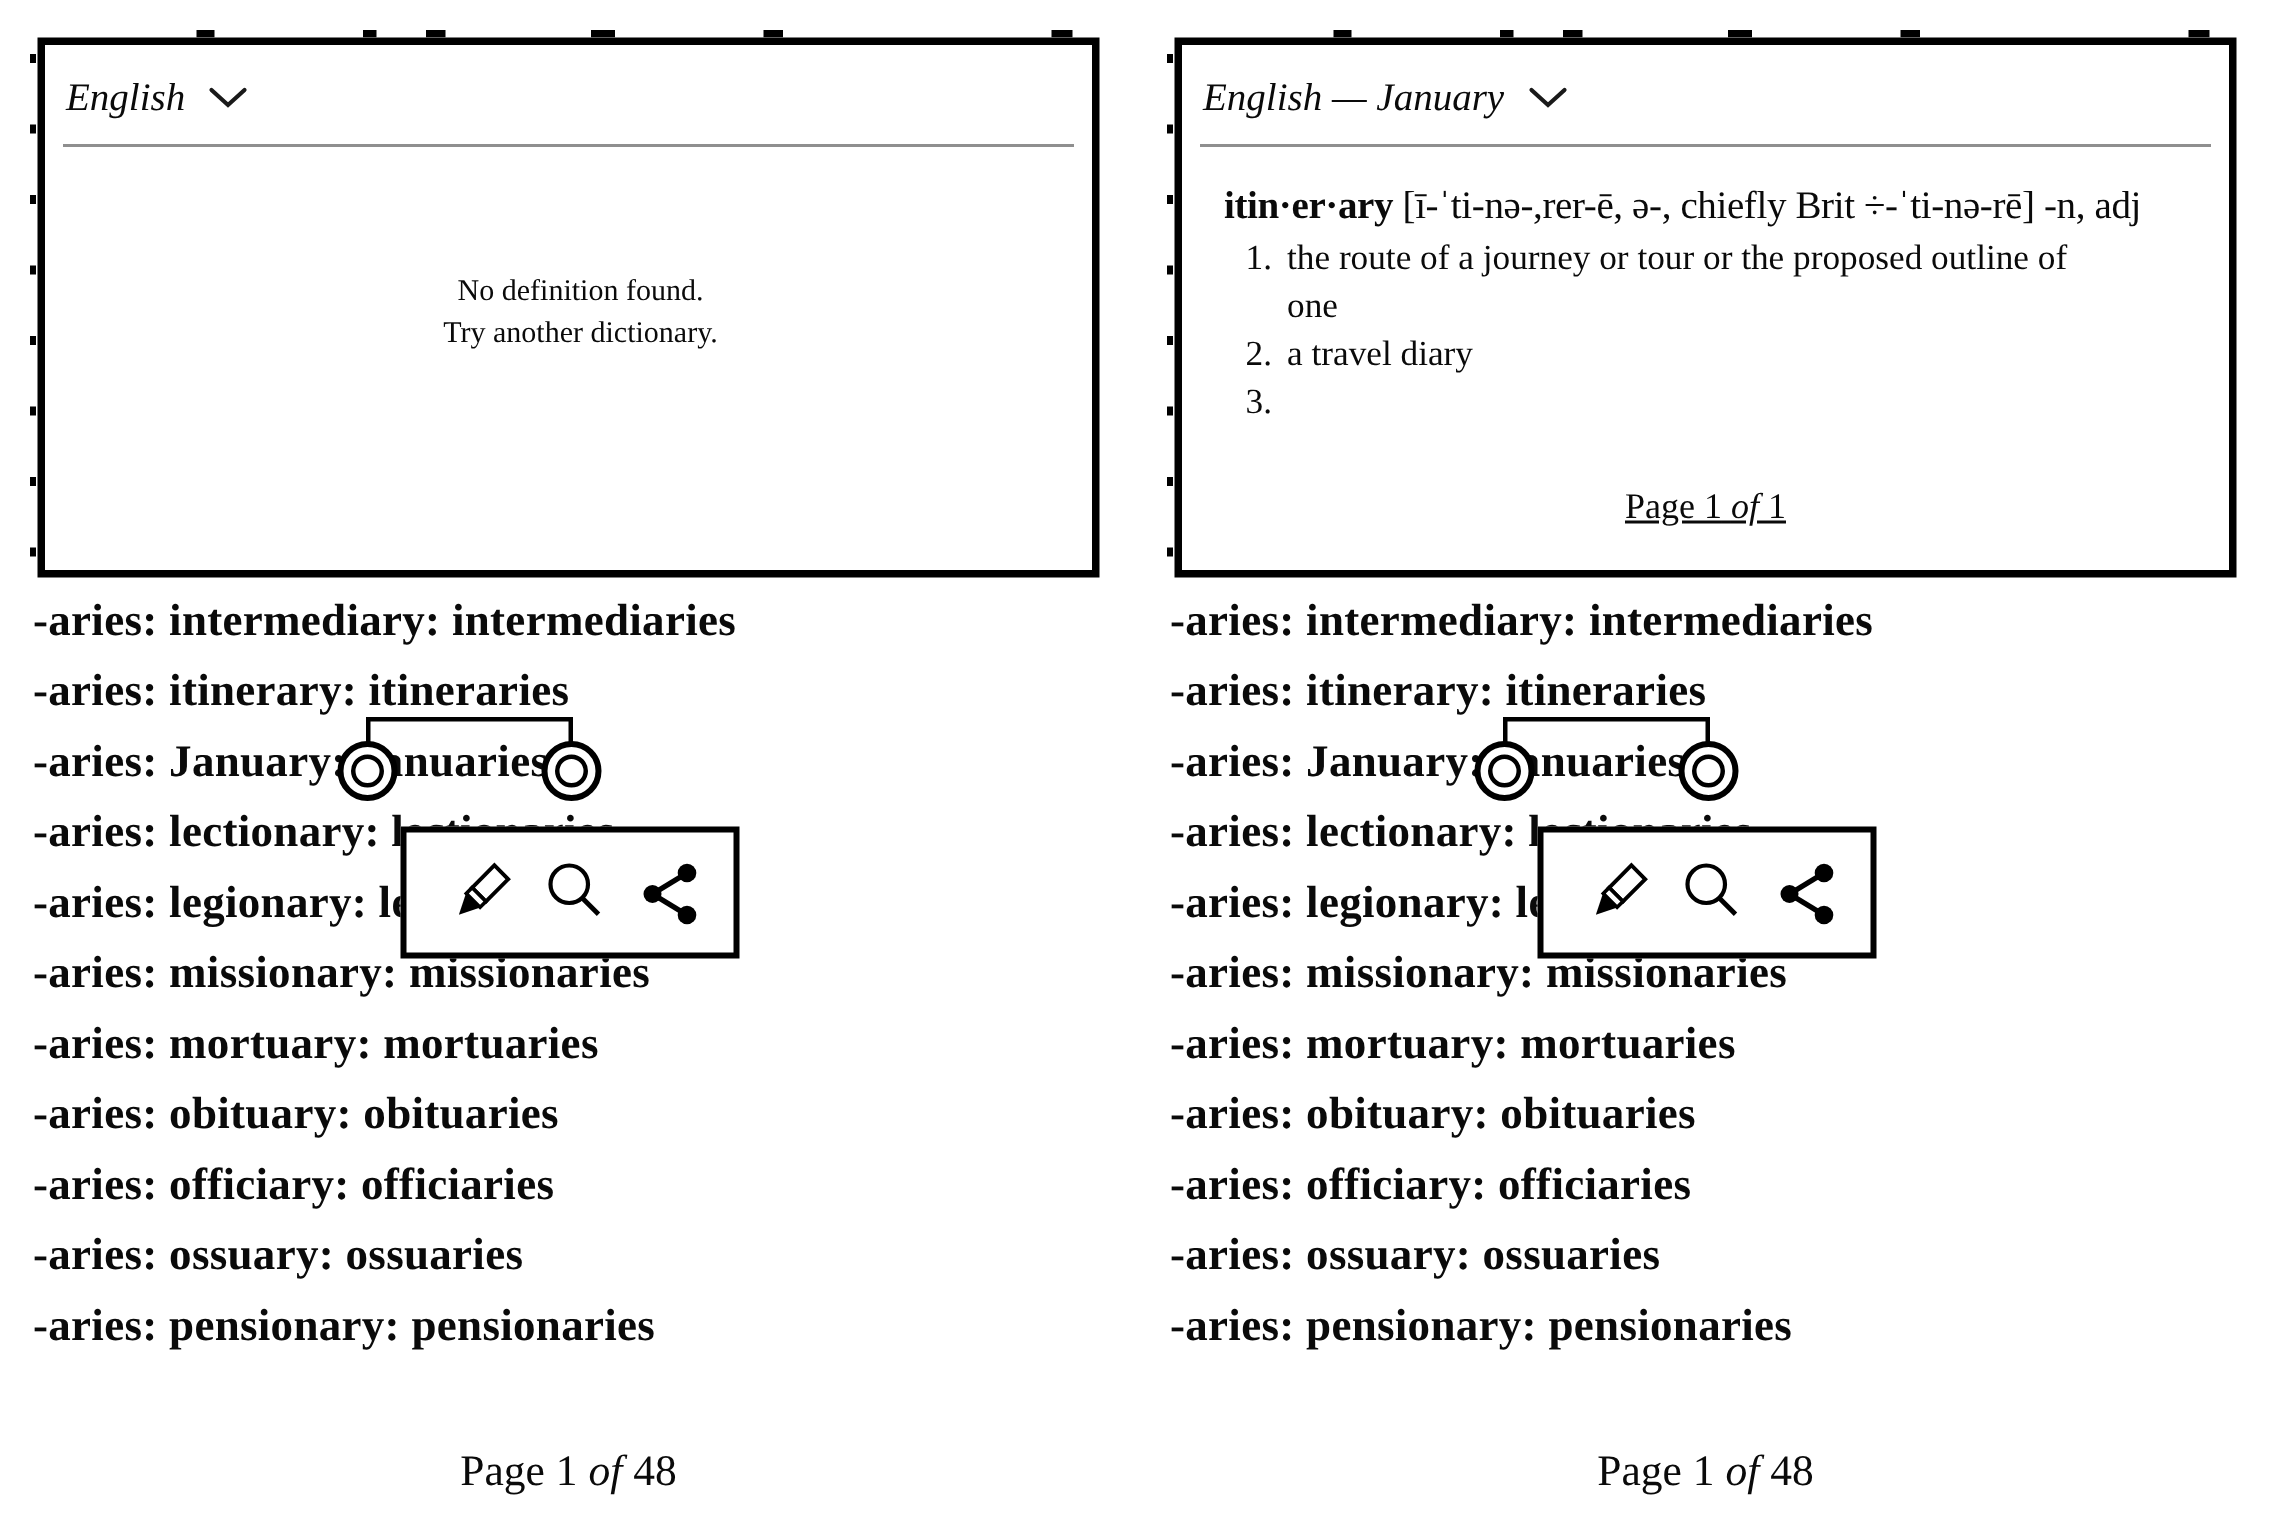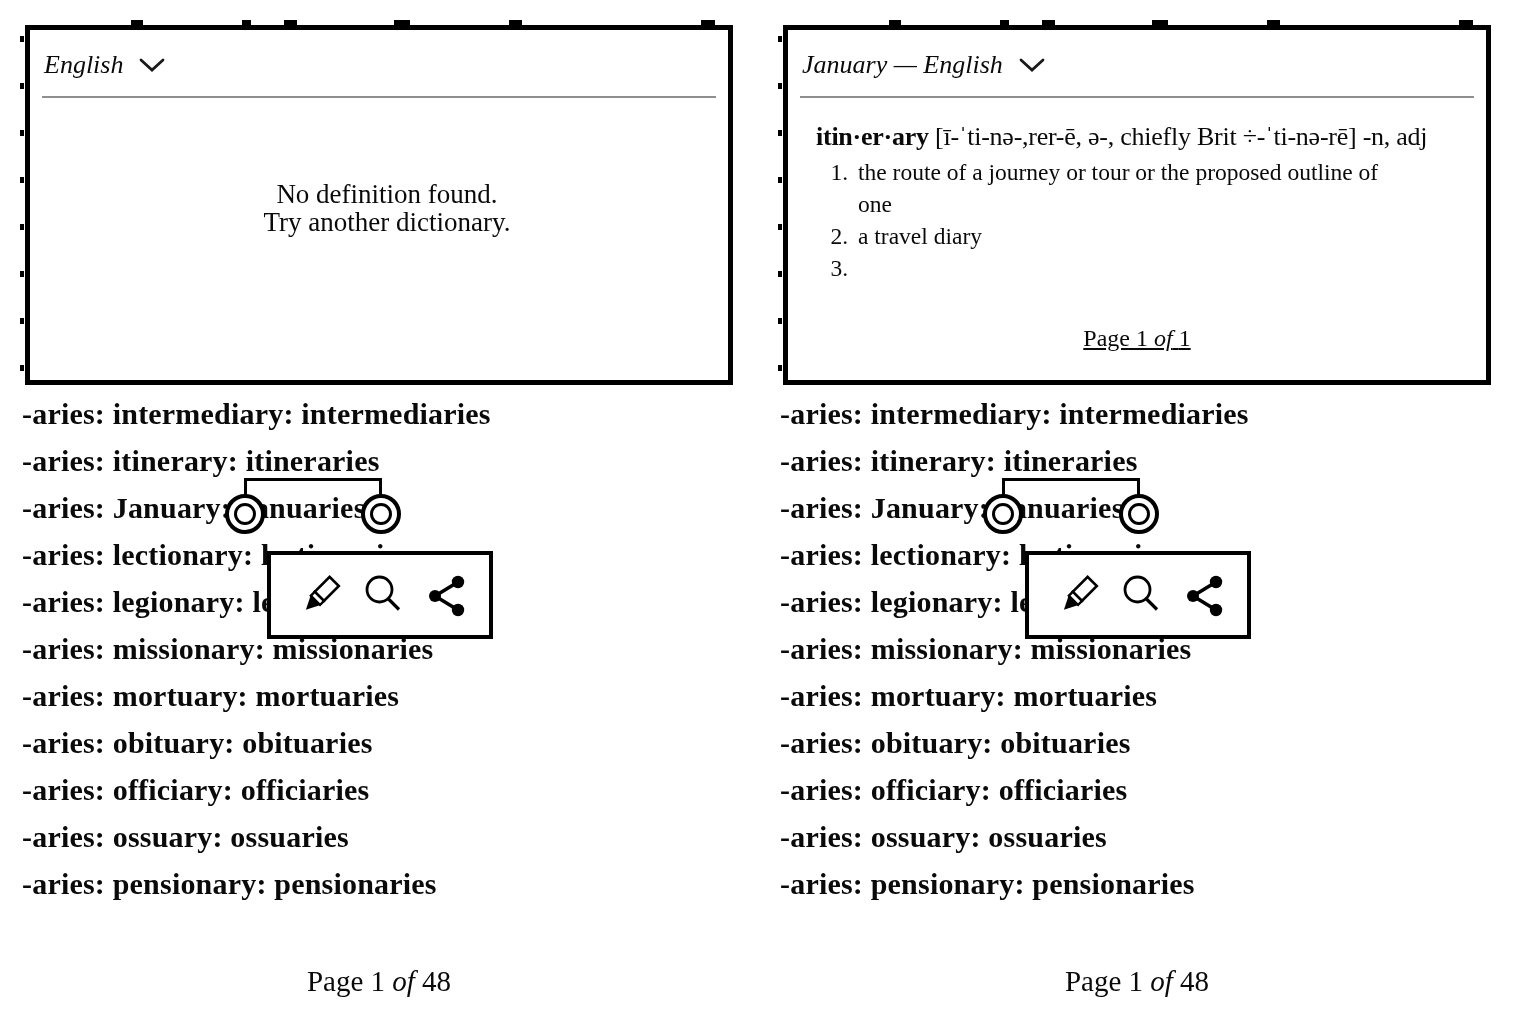--- a/index.html
+++ b/index.html
@@ -19,21 +19,21 @@
 
   
   .dict-popup{
     position:absolute;left:25px;top:25px;width:708px;height:360px;
     border:5px solid #000;box-sizing:border-box;background:#fff;z-index:3;overflow:hidden;
   }
   .lang-row{position:absolute;top:20px;left:14px;display:flex;align-items:center;gap:16px;cursor:pointer;}
   .lang-label{font-style:italic;font-size:26px;line-height:30px;}
   .chevron{display:block;}
   .popup-divider{position:absolute;top:66px;left:12px;right:12px;border-top:2px solid #8f8f8f;}
-  .popup-message{position:absolute;top:150px;left:16px;right:0;text-align:center;font-size:27px;line-height:28px;}
+  .popup-message{position:absolute;top:150px;left:16px;right:0;text-align:center;font-size:20px;line-height:28px;}
 
   .entry{position:absolute;top:90px;left:28px;right:14px;}
   .headword-line{font-size:26px;line-height:34px;white-space:nowrap;letter-spacing:-0.25px;}
   .headword{font-weight:700;}
   .senses{margin:2px 0 0 0;padding:0;list-style:none;}
   .senses li{display:flex;font-size:23.5px;line-height:32px;}
   .sense-num{width:32px;text-align:right;margin-right:10px;flex:none;}
   .sense-text{white-space:pre-line;}
   .popup-pagination{position:absolute;top:296px;left:0;right:0;text-align:center;font-size:24px;line-height:24px;text-decoration:underline;}
 
@@ -173,21 +173,21 @@
       <div class="frag frag-left" style="top: 130px;"></div>
       <div class="frag frag-left" style="top: 177px;"></div>
       <div class="frag frag-left" style="top: 224px;"></div>
       <div class="frag frag-left" style="top: 271px;"></div>
       <div class="frag frag-left" style="top: 318px;"></div>
       <div class="frag frag-left" style="top: 365px;"></div>
     </div>
 
   <div class="dict-popup">
     <div class="lang-row">
-      <span class="lang-label">January — English</span>
+      <span class="lang-label">English — January</span>
       <svg class="chevron" width="26" height="15" viewBox="0 0 26 15">
         <path d="M2 2 L13 12 L24 2" fill="none" stroke="#1a1a1a" stroke-width="2.8" stroke-linecap="round"></path>
       </svg>
     </div>
     <div class="popup-divider"></div>
 
     <div class="entry">
       <div class="headword-line">
         <span class="headword">itin·er·ary</span><span> [ī-ˈti-nə-,rer-ē, ə-, chiefly Brit ÷-ˈti-nə-rē] </span><span>-n, adj</span>
       </div>

